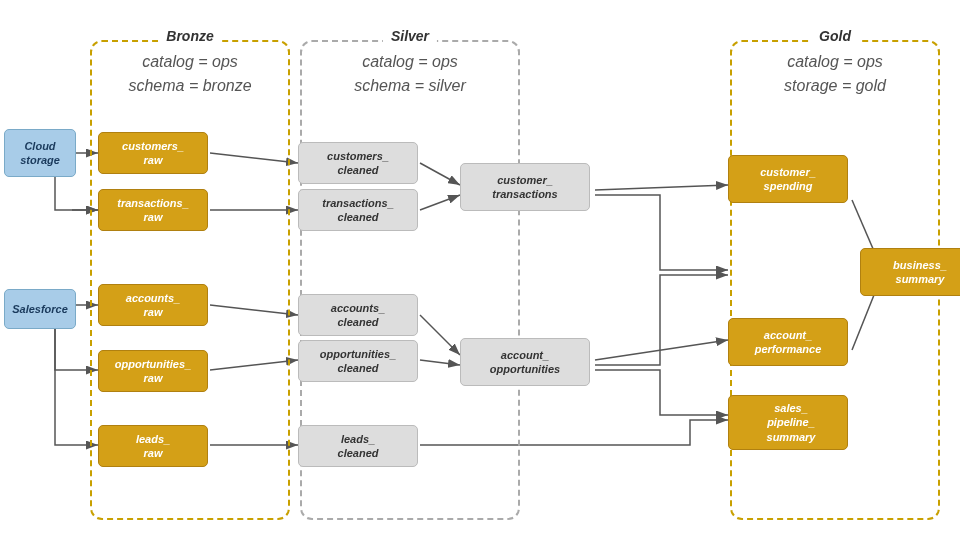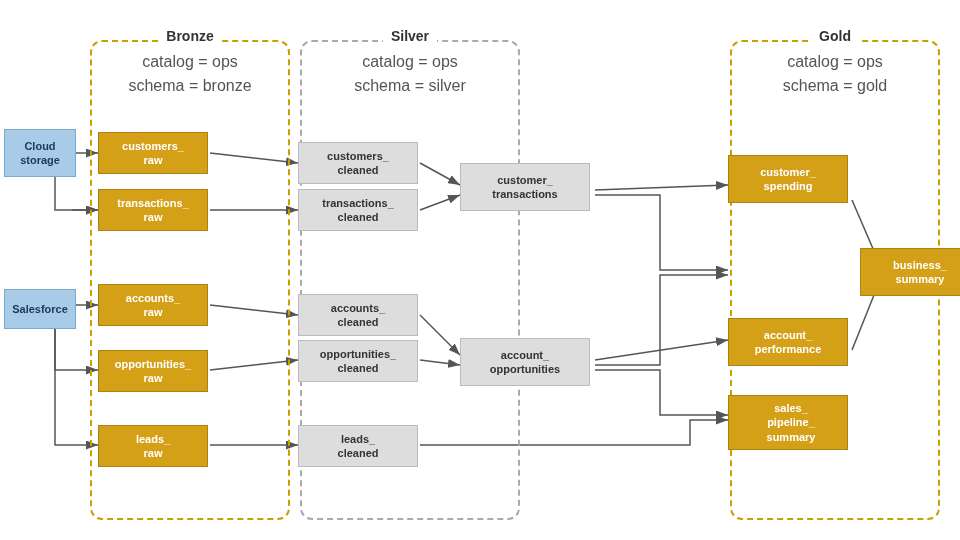--- a/index.html
+++ b/index.html
@@ -8,20 +8,21 @@
       font-family: Arial, sans-serif;
       width: 960px;
       height: 540px;
       overflow: hidden;
       position: relative;
     }
     .diagram {
       position: relative;
       width: 864px;
       height: 540px;
+      font-style: italic;
     }
     
     .zone {
       position: absolute;
       border-radius: 12px;
       top: 40px;
       bottom: 20px;
     }
     .zone-bronze {
       left: 90px;
@@ -58,21 +59,21 @@
       top: 8px;
       left: 0; right: 0;
       text-align: center;
       font-size: 16px;
       color: #555;
       line-height: 1.5;
     }
     
     .box {
       position: absolute;
-      border-radius: 0;
+      border-radius: 5px;
       padding: 13px 8px;
       font-size: 11px;
       font-weight: bold;
       line-height: 1.3;
       display: flex;
       align-items: center;
       justify-content: center;
       text-align: center;
       cursor: default;
     }
@@ -199,21 +200,21 @@
     <div class="zone-subtitle">
       <span>catalog = ops</span><br>
       <span>schema = silver</span>
     </div>
   </div>
 
   <div class="zone zone-gold">
     <div class="zone-title">Gold</div>
     <div class="zone-subtitle">
       <span>catalog = ops</span><br>
-      <span>schema = gold</span>
+      <span>storage = gold</span>
     </div>
   </div>
 
   <div class="box box-blue" style="left:4px; top:129px; width:72px; height:48px;">
     <span style="white-space:pre-line;">Cloud
 storage</span>
   </div>
 
 
   <div class="box box-blue" style="left:4px; top:289px; width:72px; height:40px;">

